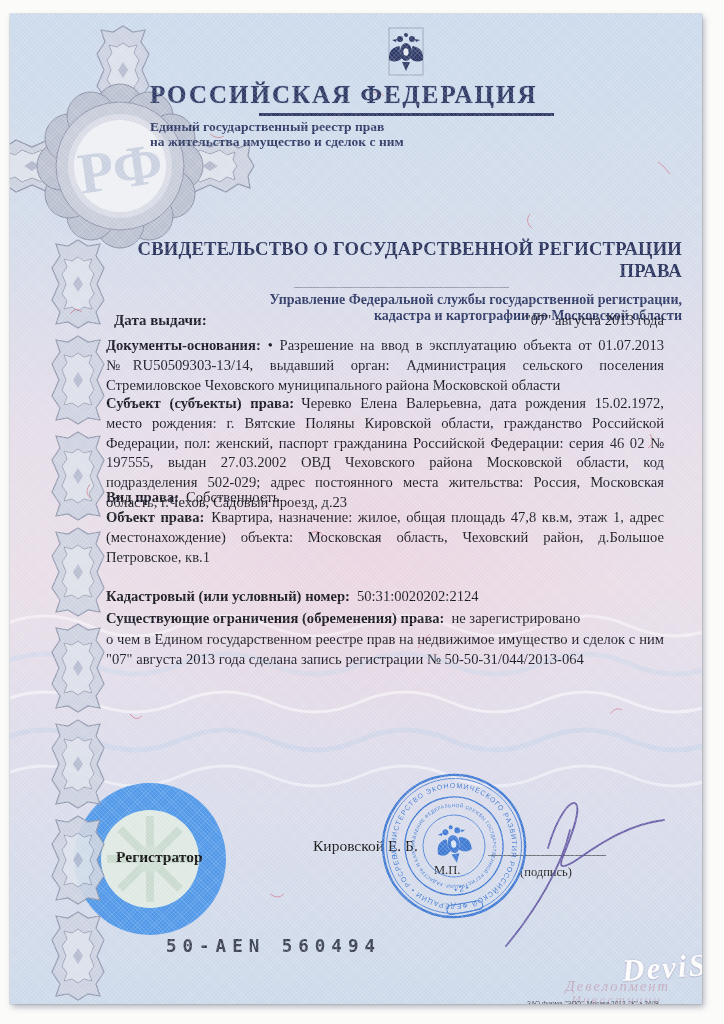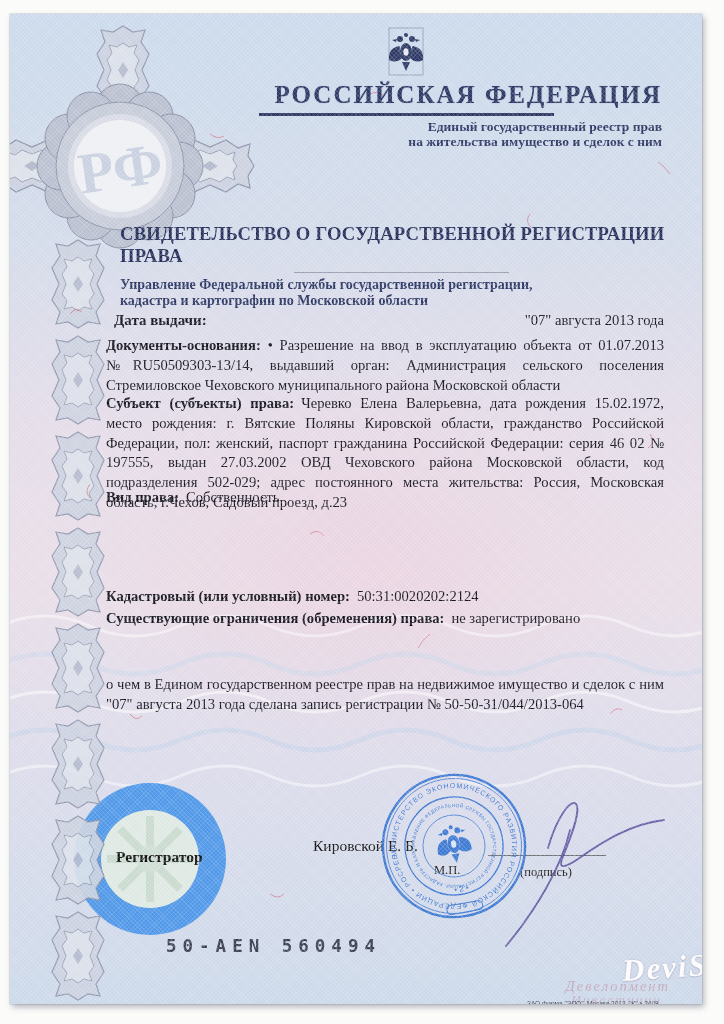--- a/index.html
+++ b/index.html
@@ -11,28 +11,28 @@
           radial-gradient(ellipse 420px 300px at 52% 55%, rgba(236,205,220,.55), rgba(236,205,220,0) 70%),
           linear-gradient(180deg,#cbdaec 0%,#d3dbea 22%,#e5dde9 42%,#e9dee8 58%,#dcdceb 76%,#ccd9ea 100%);
         box-shadow:2px 3px 6px rgba(90,95,110,.45), 0 0 0 1px #e4e6ea;}
   .page::after{content:"";position:absolute;inset:0;pointer-events:none;opacity:.5;
         background:
           repeating-linear-gradient(45deg, rgba(255,255,255,.28) 0 1px, transparent 1px 3px),
           repeating-linear-gradient(-45deg, rgba(255,255,255,.22) 0 1px, transparent 1px 3px);}
   svg{display:block;}
   .orn{position:absolute;left:0;top:0;pointer-events:none;}
 
-  .hdr{position:absolute;left:140px;right:40px;top:12px;text-align:right;color:#2c3763;}
+  .hdr{position:absolute;left:140px;right:40px;top:12px;text-align:left;color:#2c3763;}
   .hdr .arms{margin:0 auto;}
   .country{font-size:25px;font-weight:bold;letter-spacing:2px;margin-top:3px;
            text-shadow:0 0 1px rgba(44,55,99,.45);}
   .rule{width:295px;height:3px;background:#2c3763;margin:4px auto 3px auto;}
   .registry{font-size:13.5px;font-weight:bold;line-height:15px;}
 
-  .titleblock{position:absolute;left:110px;right:20px;top:209px;text-align:left;color:#26305a;}
+  .titleblock{position:absolute;left:110px;right:20px;top:224px;text-align:right;color:#26305a;}
   .cert-title{font-size:18.6px;font-weight:bold;letter-spacing:.2px;}
   .title-underline{width:215px;height:1px;background:#979eb0;margin:5px auto 4px auto;}
   .authority{font-size:14px;font-weight:bold;line-height:15.5px;color:#2c3763;}
 
   .body{position:absolute;left:96px;width:558px;color:#15151f;font-size:14.6px;line-height:19.8px;}
   .body b{margin-right:7px;}
   .para{text-align:justify;margin:0;}
   .daterow{display:flex;justify-content:space-between;align-items:baseline;}
   .daterow b{font-size:15px;margin-left:8px;}
 
@@ -183,30 +183,33 @@
     </p>
 
     <p class="body para" style="top:380px;">
       <b>Субъект (субъекты) права:</b><span>Черевко Елена Валерьевна, дата рождения 15.02.1972, место рождения: г. Вятские Поляны Кировской области, гражданство Российской Федерации, пол: женский, паспорт гражданина Российской Федерации: серия 46 02 № 197555, выдан 27.03.2002 ОВД Чеховского района Московской области, код подразделения 502-029; адрес постоянного места жительства: Россия, Московская область, г.Чехов, Садовый проезд, д.23</span>
     </p>
 
     <p class="body para" style="top:474px;">
       <b>Вид права:</b><span>Собственность</span>
     </p>
 
+    <p class="body para" style="top:494px;">
+      <b>Объект права:</b><span>Квартира, назначение: жилое, общая площадь 47,8 кв.м, этаж 1, адрес (местонахождение) объекта: Московская область, Чеховский район, д.Большое Петровское, кв.1</span>
+    </p>
 
     <p class="body para" style="top:573px;">
       <b>Кадастровый (или условный) номер:</b><span>50:31:0020202:2124</span>
     </p>
 
     <p class="body para" style="top:595px;">
       <b>Существующие ограничения (обременения) права:</b><span>не зарегистрировано</span>
     </p>
 
-    <p class="body para" style="top:616px;margin-top:45px;">
+    <p class="body para" style="top:616px;">
       <span>о чем в Едином государственном реестре прав на недвижимое имущество и сделок с ним "07" августа 2013 года сделана запись регистрации № 50-50-31/044/2013-064</span>
     </p>
 
     <div class="reg-label">Регистратор</div>
     <div class="reg-name">Кировской Е. Б.</div>
     <div class="mp">М.П.</div>
     <div class="sigline"></div>
     <div class="podpis">(подпись)</div>
 
     <svg class="stamp" width="176" height="176" viewBox="0 0 176 176">

